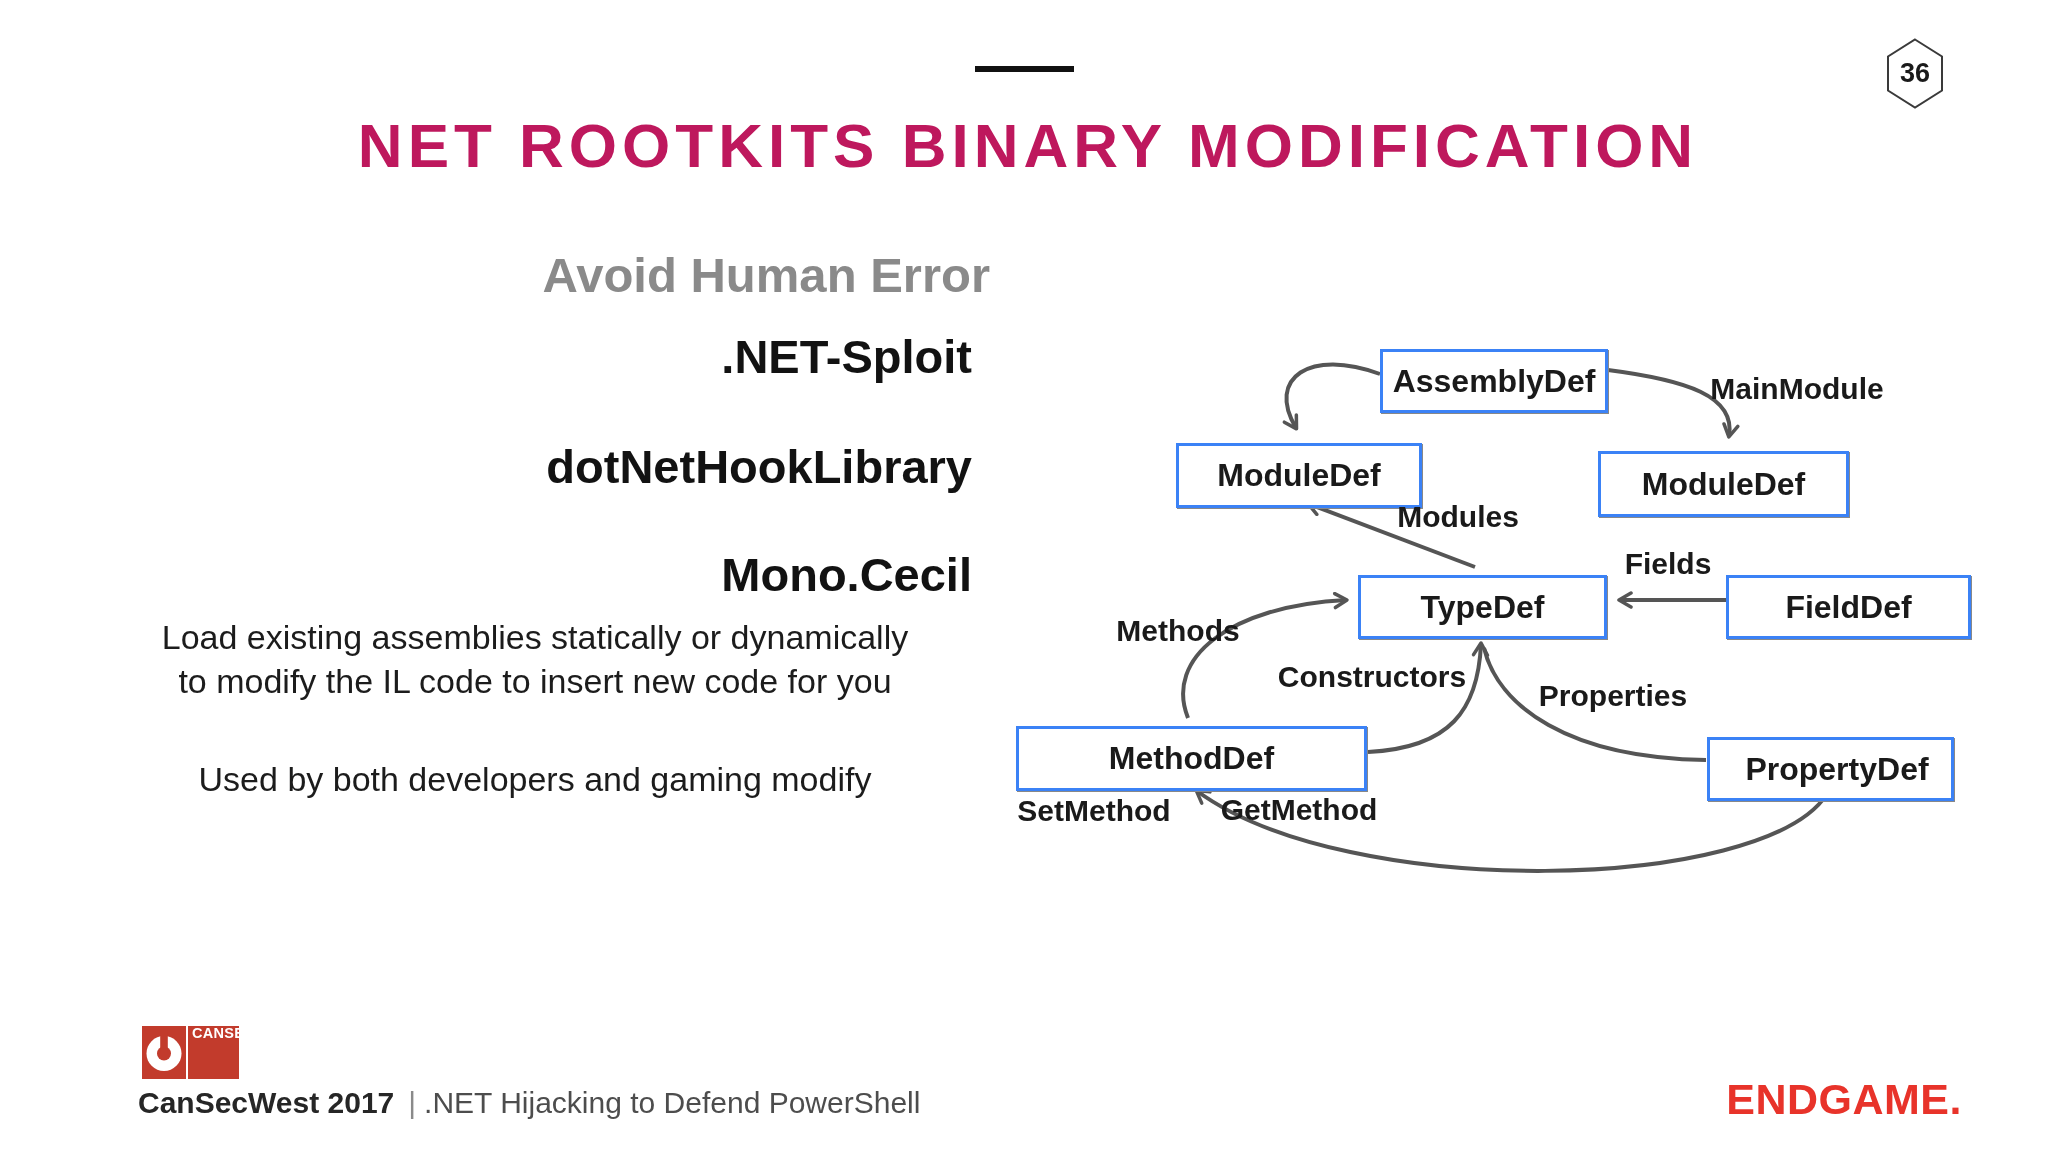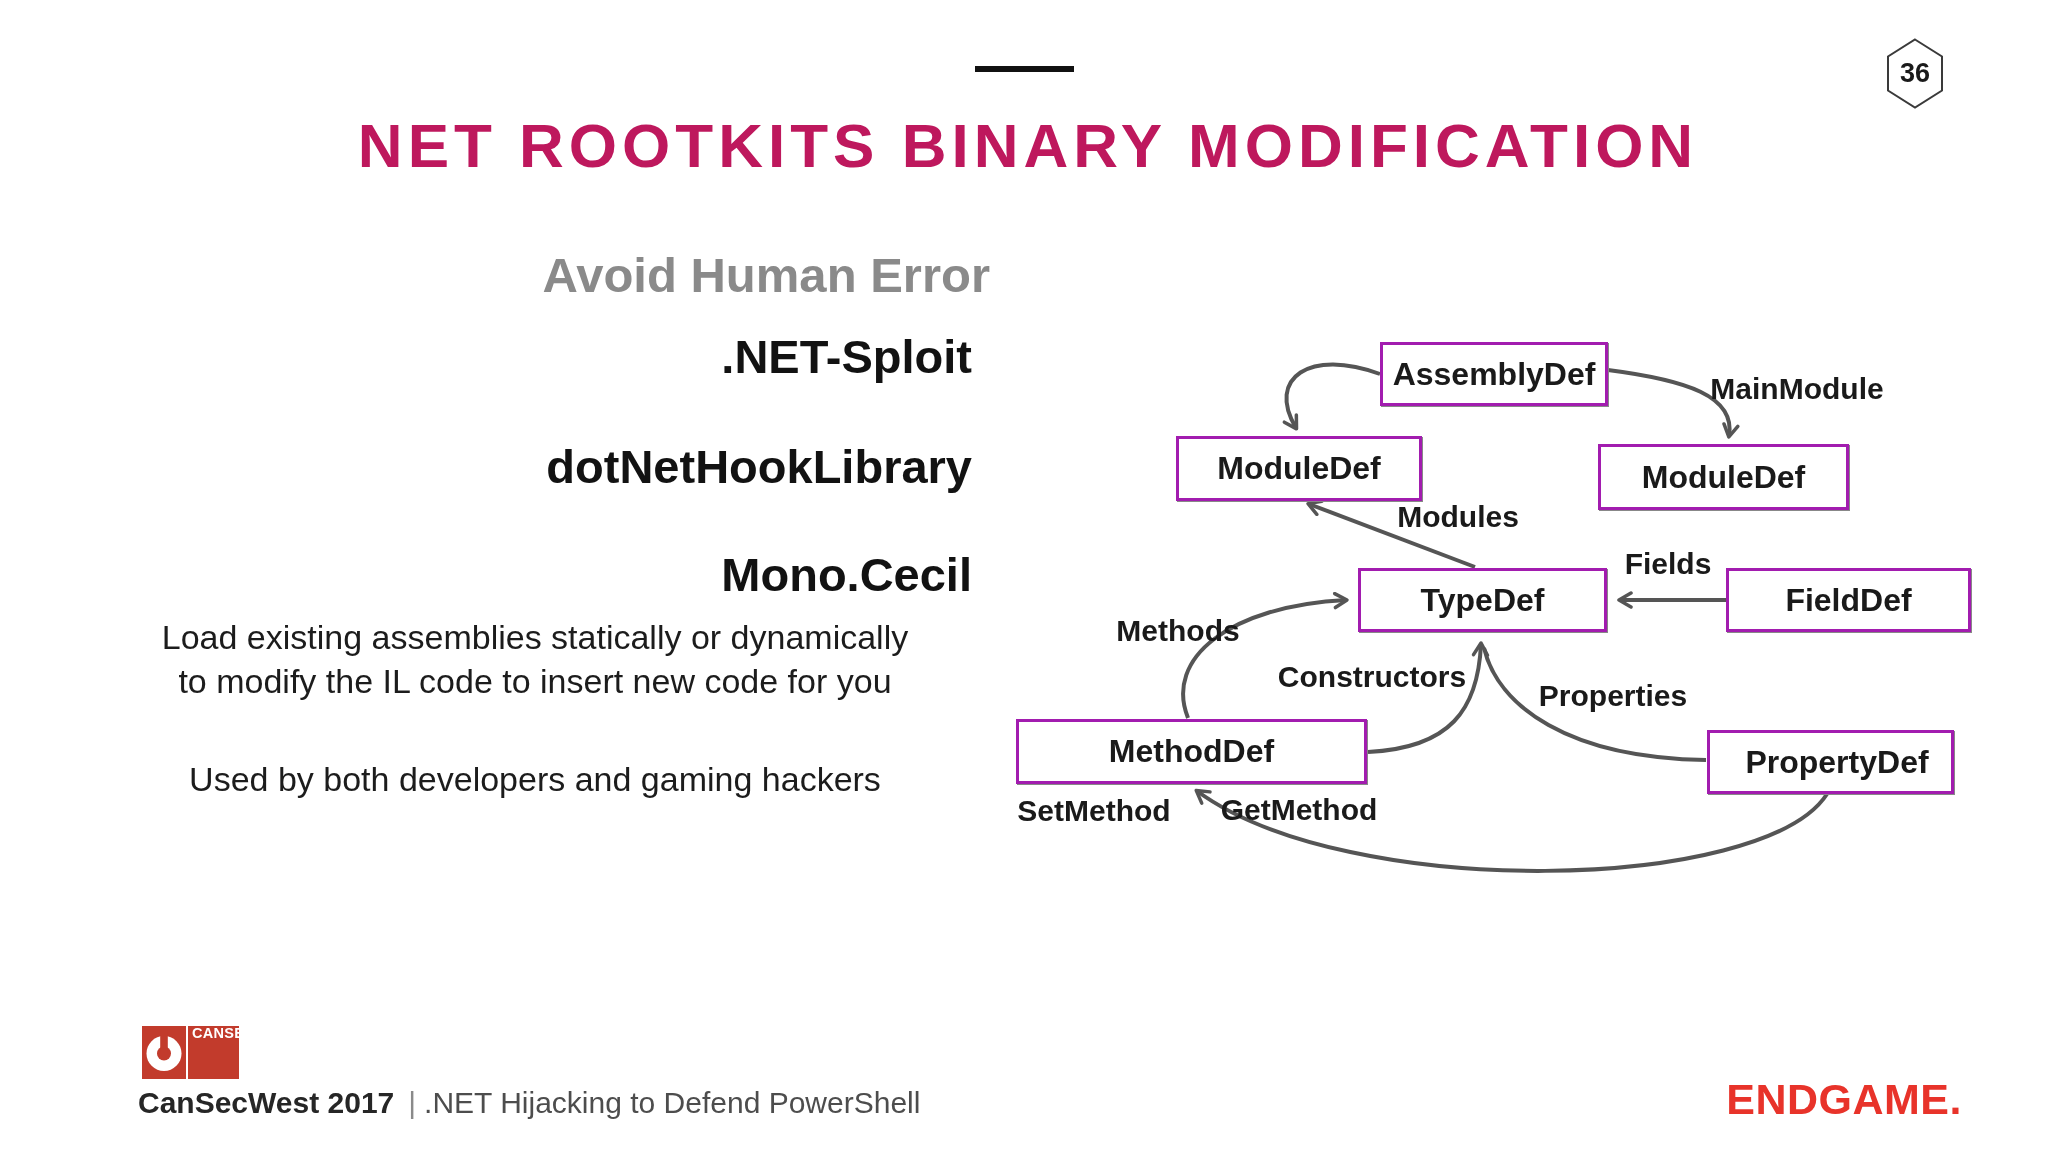--- a/index.html
+++ b/index.html
@@ -26,24 +26,25 @@
   .tool3{top:551px;}
   .desc,.note{
     position:absolute;left:90px;width:890px;text-align:center;
     font-size:34px;font-weight:400;color:#1c1c1c;line-height:1.28;
   }
   .desc{top:616px;}
   .note{top:758px;}
   
   .arrow-layer{position:absolute;left:0;top:0;width:2048px;height:1152px;}
   .dbox{
-    position:absolute;box-sizing:border-box;border:3px solid #a21caf;background:#fff;
+    position:absolute;box-sizing:border-box;border:3px solid #3b82f6;background:#fff;
     display:flex;align-items:center;justify-content:center;
     font-size:32px;font-weight:700;color:#1a1a1a;white-space:nowrap;
     box-shadow:1px 1px 0 #888;
+    margin-top:7px;
   }
   .dlabel{
     position:absolute;transform:translate(-50%,-50%);
     font-size:30px;font-weight:700;color:#1a1a1a;white-space:nowrap;
   }
   
   .logo{position:absolute;left:142px;top:1026px;display:flex;gap:2px;}
   .logo-mark{width:44px;height:53px;background:#c23b2c;}
   .logo-text{
     width:51px;height:53px;background:#c23b2c;color:#ffffff;
@@ -78,21 +79,21 @@
 
   <div class="rcol subtitle">Avoid Human Error</div>
   <div class="rcol tool tool1">.NET-Sploit</div>
   <div class="rcol tool tool2">dotNetHookLibrary</div>
   <div class="rcol tool tool3">Mono.Cecil</div>
 
   <div class="desc">
     <div>Load existing assemblies statically or dynamically</div>
     <div>to modify the IL code to insert new code for you</div>
   </div>
-  <div class="note">Used by both developers and gaming hackers</div>
+  <div class="note">Used by both developers and gaming modify</div>
 
   <svg class="arrow-layer" viewBox="0 0 2048 1152">
     <defs>
       <marker id="ah" markerUnits="userSpaceOnUse" markerWidth="20" markerHeight="20" refX="14" refY="9" orient="auto">
         <path d="M3,2 L15,9 L3,16" fill="none" stroke="#555" stroke-width="3.5" stroke-linecap="round" stroke-linejoin="round"></path>
       </marker>
     </defs>
     <g fill="none" stroke="#555" stroke-width="4">
       <path d="M1380,374 C1310,348 1266,378 1296,428" marker-end="url(#ah)"></path>
       <path d="M1608,370 C1686,380 1736,396 1729,436" marker-end="url(#ah)"></path>

